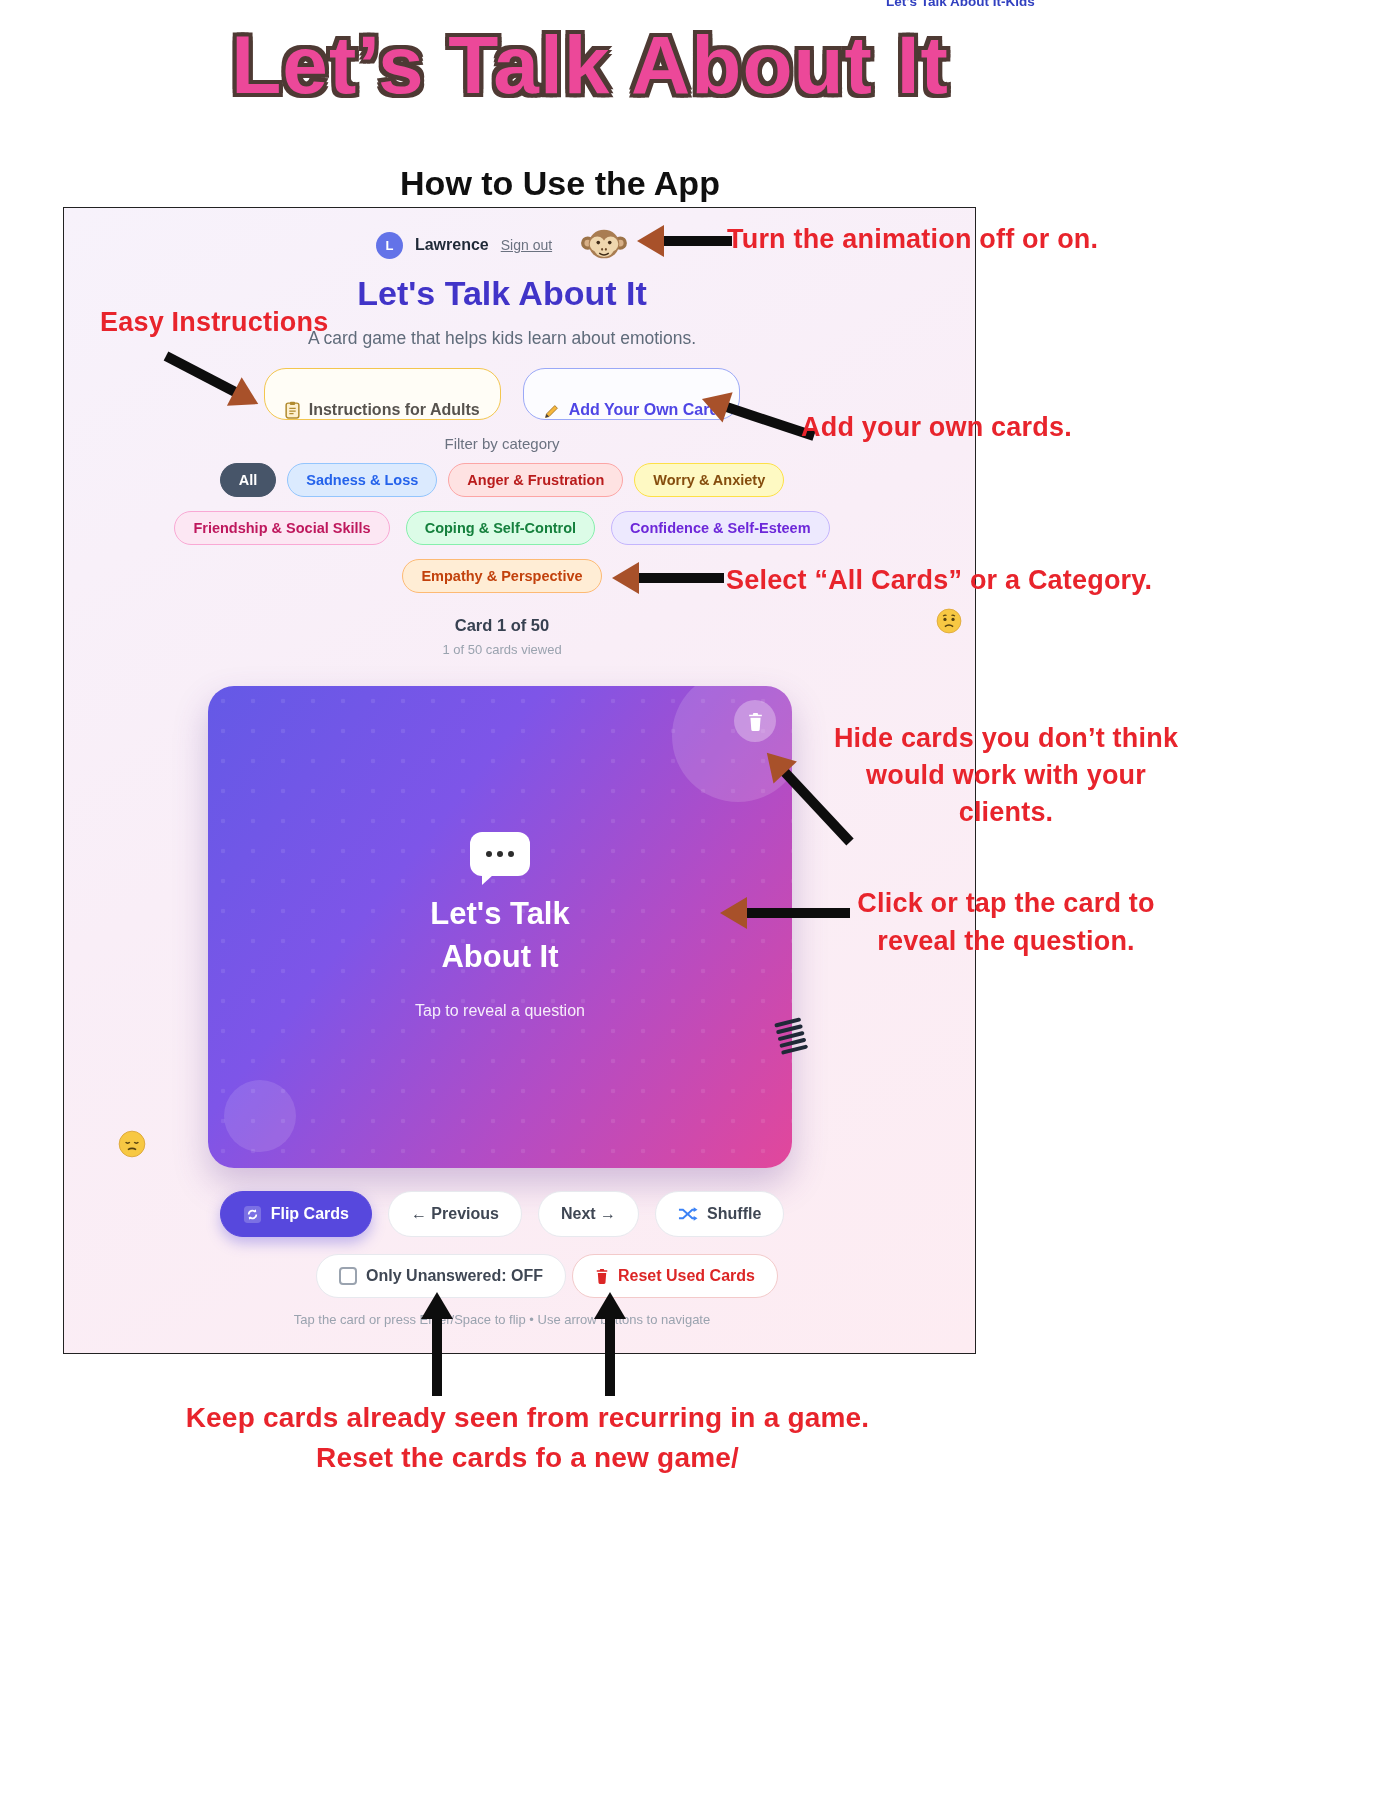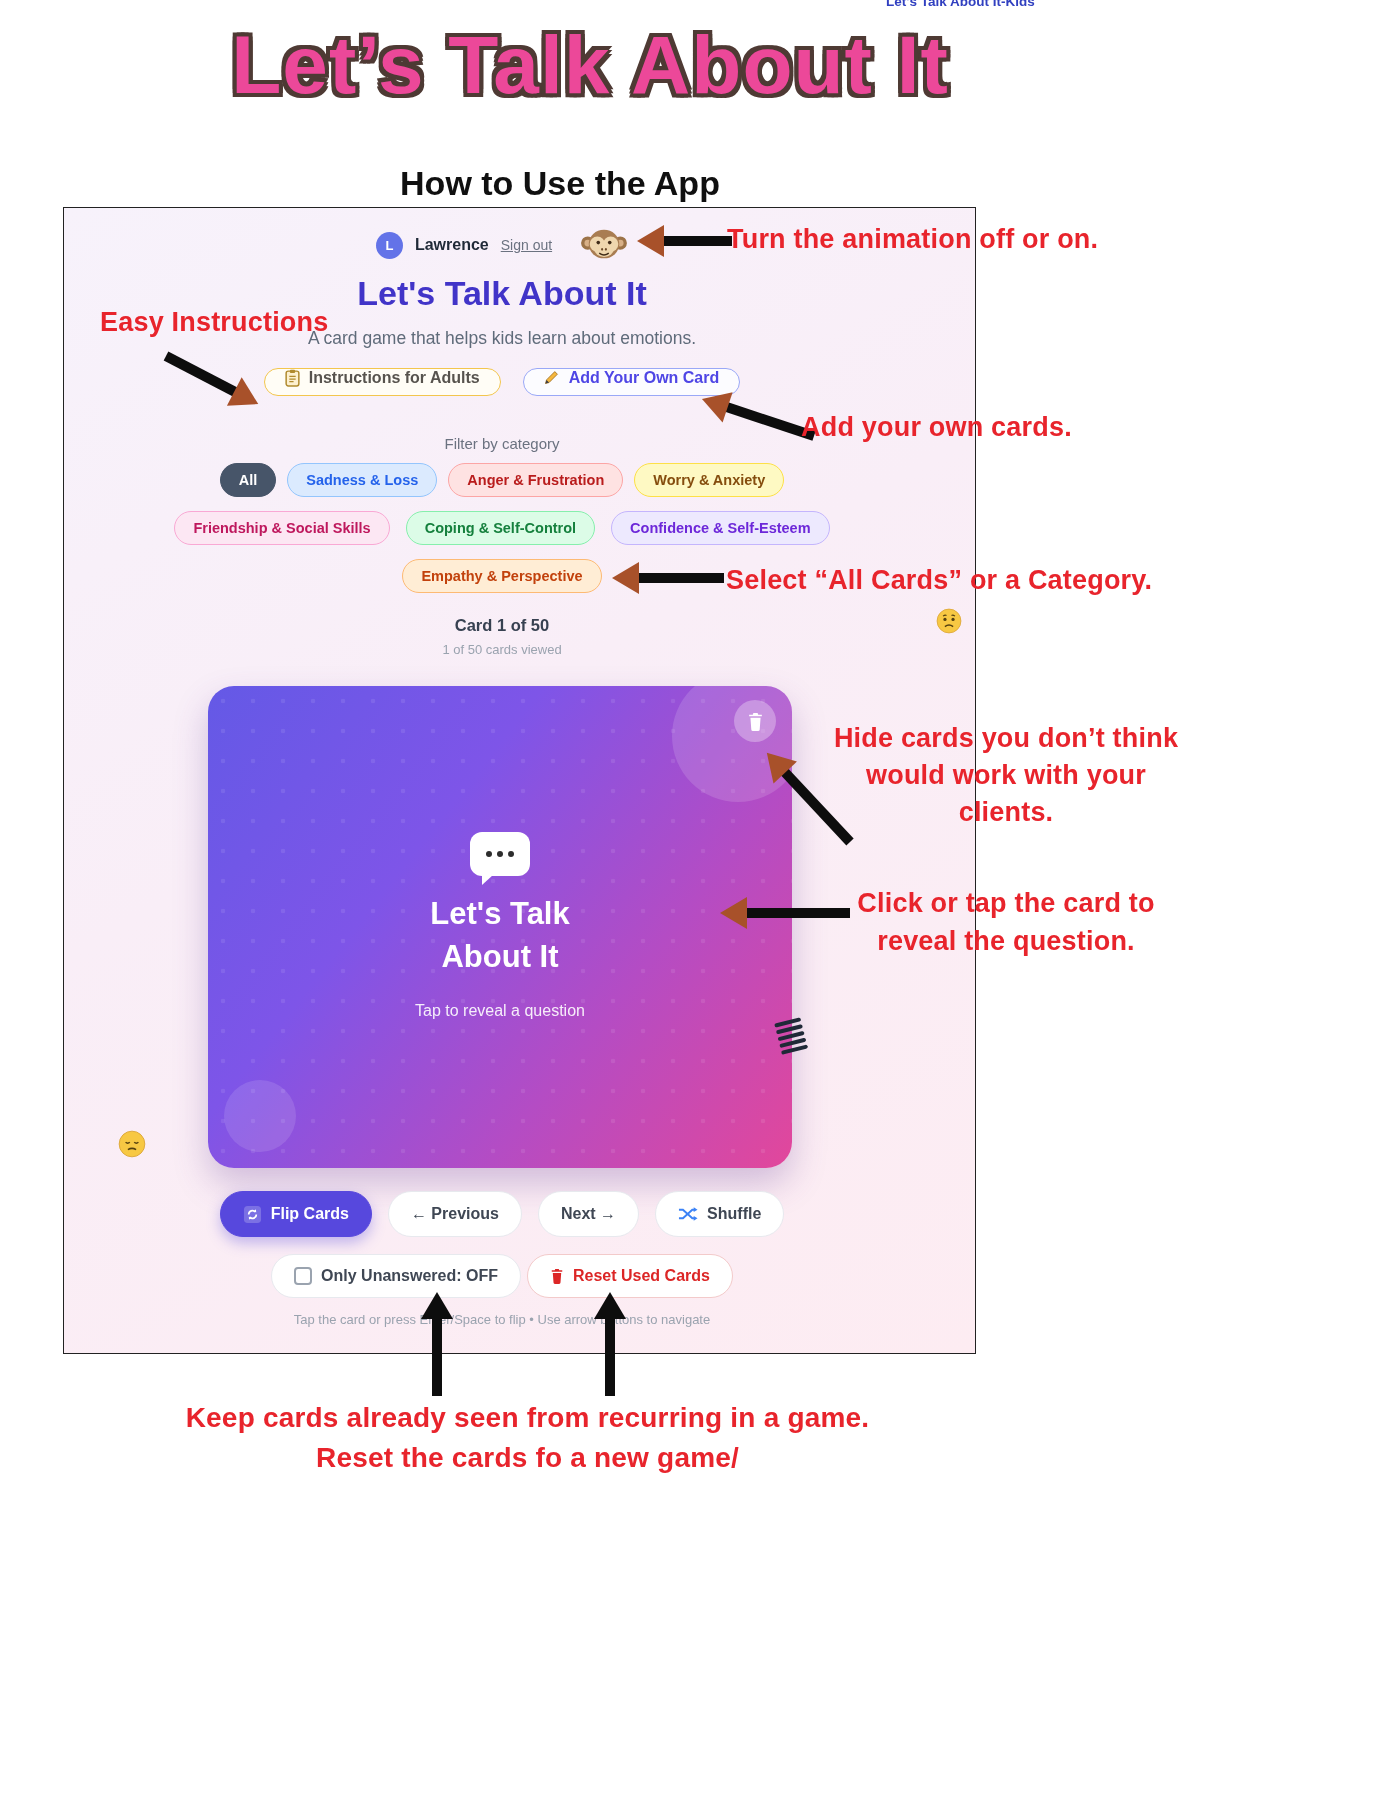--- a/index.html
+++ b/index.html
@@ -41,21 +41,21 @@
   }
   .uname { font-size:16px; font-weight:700; color:#1f2937; }
   .signout { font-size:14px; color:#6b7280; text-decoration:underline; cursor:pointer; }
   .monkey { margin-left:16px; line-height:0; cursor:pointer; }
 
   .app-title { top:66px; font-size:34px; font-weight:800; color:#4134c8; }
   .tagline   { top:120px; font-size:17.5px; color:#5f6b7a; }
 
   .actions { top:160px; gap:22px; }
   .btn-pill {
-    height:28px; border-radius:22px; display:flex; align-items:flex-start; gap:9px;
+    height:52px; border-radius:22px; display:flex; align-items:flex-end; gap:9px;
     padding:0 20px; font-weight:700; font-size:16px; cursor:pointer; background:#fffdf6;
   }
   .btn-instructions { border:1.5px solid #f3c64e; color:#57534e; }
   .btn-addcard { border:1.5px solid #9aa8f7; color:#4f46e5; background:#fcfcff; }
 
   .filter-label { top:227px; font-size:15px; color:#6b7280; }
   .pills1 { top:255px; gap:11px; }
   .pills2 { top:303px; gap:16px; }
   .pills3 { top:351px; gap:16px; }
   .pill {
@@ -108,21 +108,21 @@
   }
   .bigcard-hint {
     position:absolute; top:316px; width:100%; text-align:center;
     font-size:16px; color:rgba(255,255,255,0.9);
   }
   .deck-icon { position:absolute; left:714px; top:812px; transform:rotate(-14deg); z-index:2; }
   .deck-icon span { display:block; width:27px; height:4px; background:#1f2937; border-radius:2px; margin-bottom:3px; }
 
   
   .controls1 { top:983px; gap:16px; }
-  .controls2 { top:1046px; gap:6px; }
+  .controls2 { top:1046px; gap:6px;margin-left:45px; }
   .ctl {
     height:46px; border-radius:24px; display:flex; align-items:center; gap:9px;
     padding:0 22px; font-weight:700; font-size:16px; cursor:pointer;
     background:#ffffff; border:1.5px solid #e7e9ee; color:#3f4754;
   }
   .ctl-flip { background:#5748dd; border-color:#5748dd; color:#ffffff; box-shadow:0 6px 14px rgba(87,72,221,0.35); }
   .ctl2 { height:44px; }
   .ctl-reset { border-color:#f3caca; color:#dc2626; }
   .checkbox { width:18px; height:18px; border:2px solid #9aa3af; border-radius:4px; background:#fff; }
   .footer-hint { top:1104px; font-size:13px; color:#9aa3af; }

